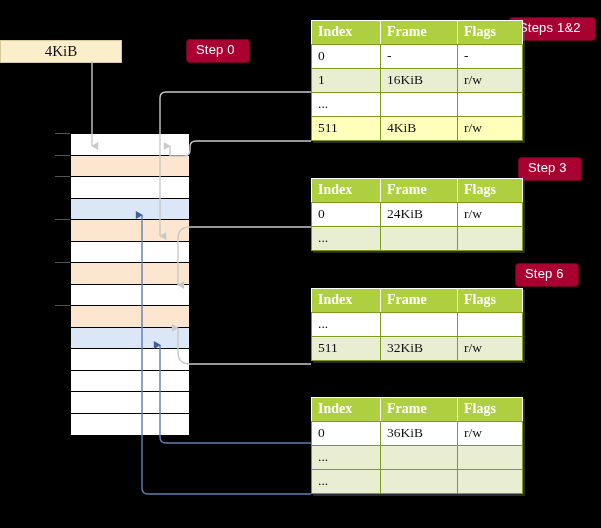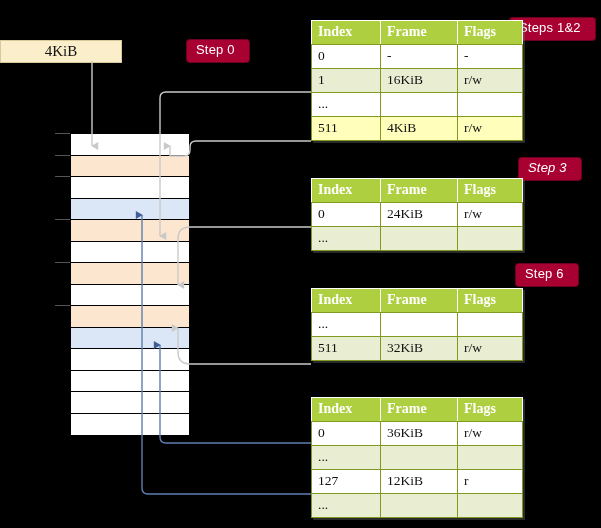--- a/index.html
+++ b/index.html
@@ -178,21 +178,21 @@
 
       <path d="M 311,443 L 166,443 Q 160,443 160,437 L 160,345" marker-end="url(#arrowBlue)"></path>
 
       <path d="M 311,494 L 148,494 Q 142,494 142,488 L 142,215" marker-end="url(#arrowBlue)"></path>
     </g>
   </svg>
 
   <div id="badges">
       <div class="step-badge" style="left: 187px; top: 40px; text-align: center;">Step 0</div>
       <div class="step-badge" style="left: 510px; top: 18px;">Steps 1&amp;2</div>
-      <div class="step-badge" style="left: 519px; top: 158px; font-style: italic;">Step 3</div>
+      <div class="step-badge" style="left: 519px; top: 158px;">Step 3</div>
       <div class="step-badge" style="left: 516px; top: 264px;">Step 6</div>
     </div>
   <div id="tables">
       <table class="ptable" style="left: 311px; top: 20px;">
         <thead>
           <tr>
             <th class="col-index">Index</th>
             <th class="col-frame">Frame</th>
             <th class="col-flags">Flags</th>
           </tr>
@@ -274,25 +274,20 @@
           <tr class="odd">
             <td class="col-index">0</td>
             <td class="col-frame">36KiB</td>
             <td class="col-flags">r/w</td>
           </tr>
           <tr class="even">
             <td class="col-index">...</td>
             <td class="col-frame"></td>
             <td class="col-flags"></td>
           </tr>
-          <tr class="odd">
-            <td class="col-index">127</td>
-            <td class="col-frame">12KiB</td>
-            <td class="col-flags">r</td>
-          </tr>
           <tr class="even">
             <td class="col-index">...</td>
             <td class="col-frame"></td>
             <td class="col-flags"></td>
           </tr>
         </tbody>
       </table>
     </div>
 
 </div>

